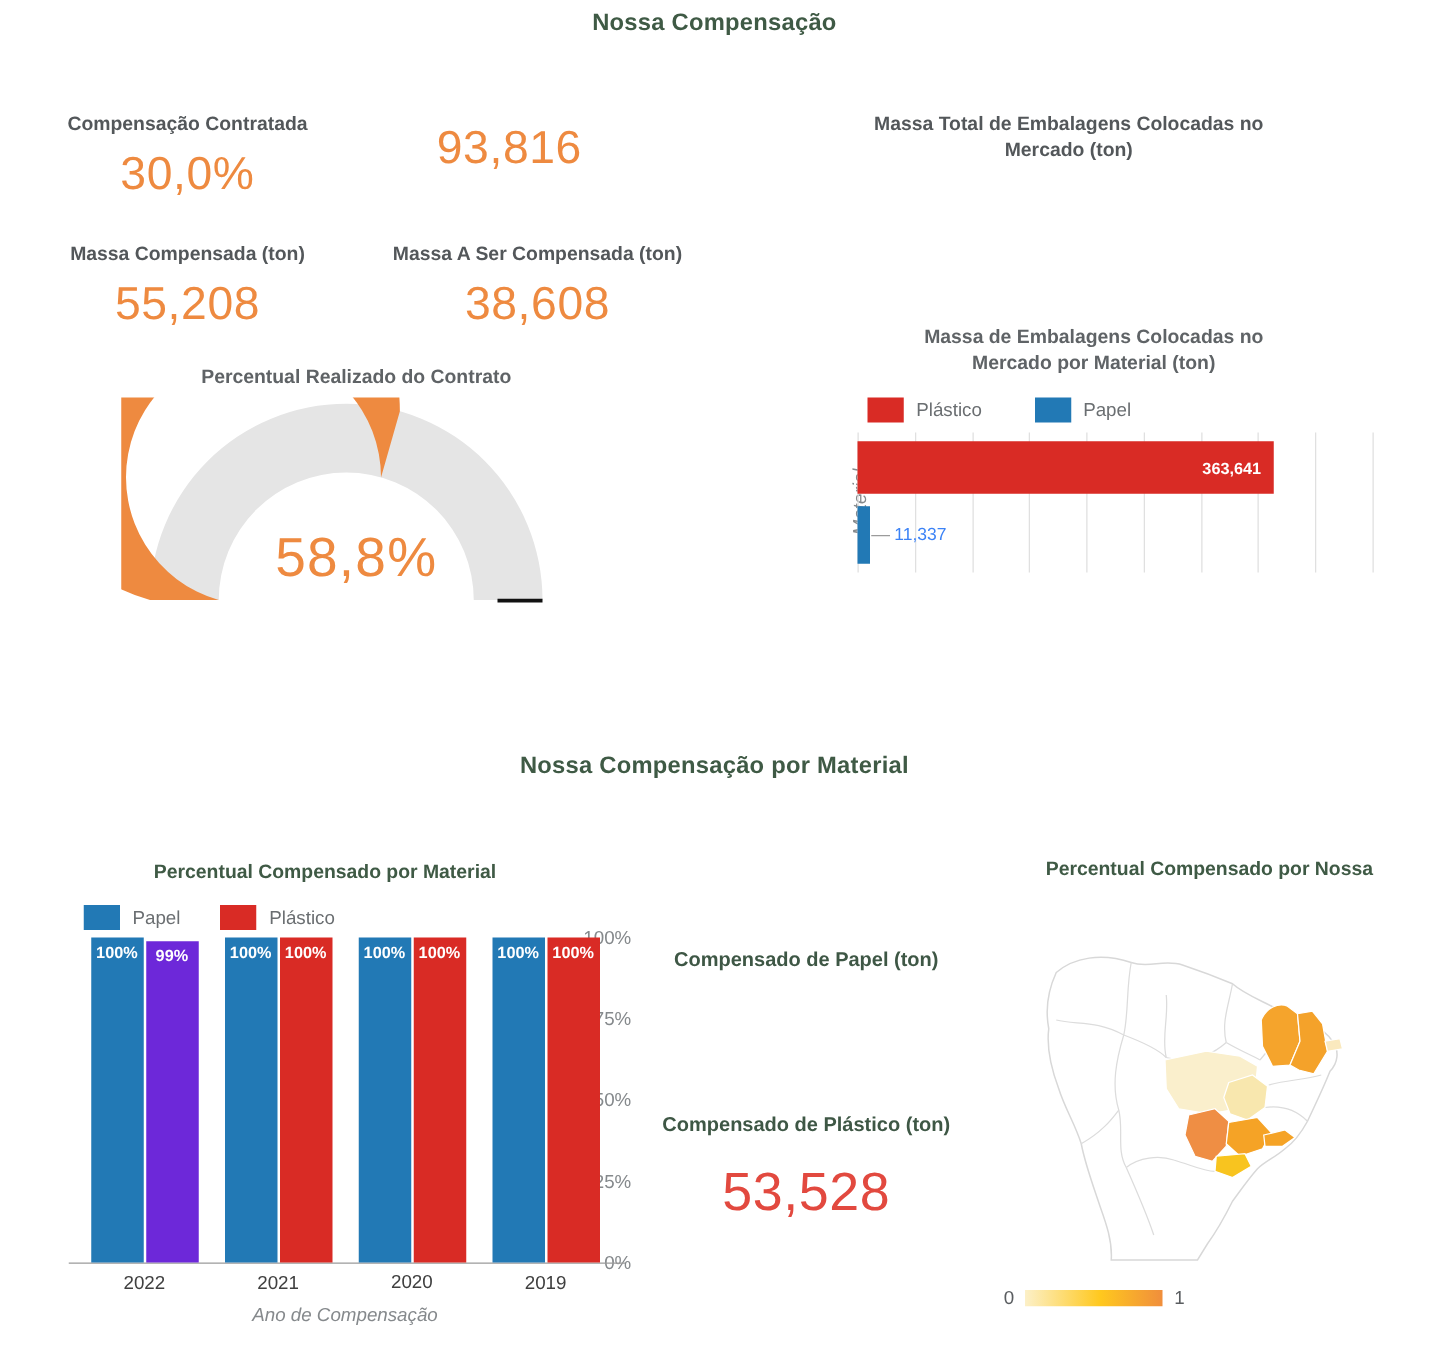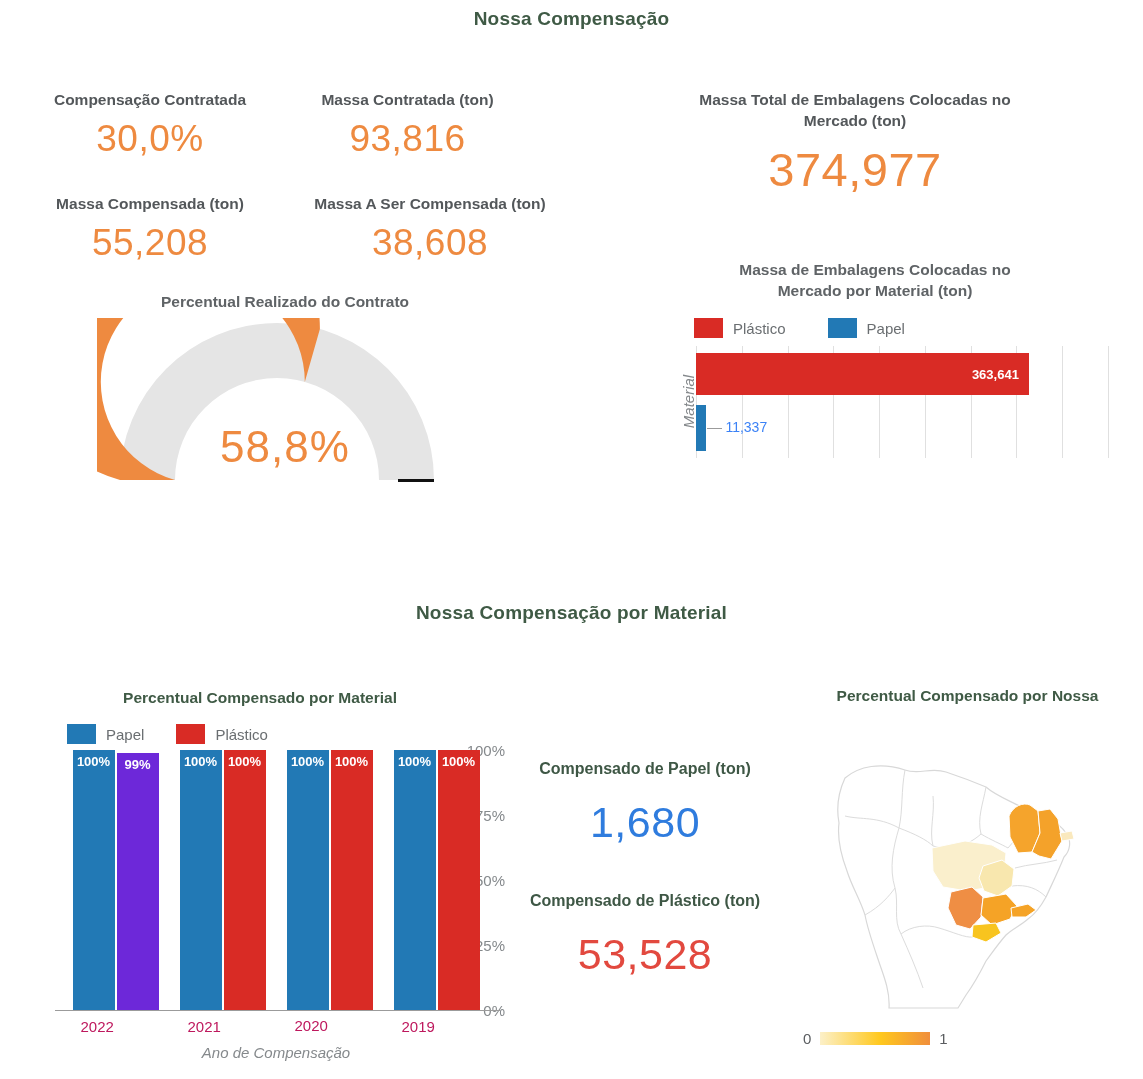--- a/index.html
+++ b/index.html
@@ -22,21 +22,21 @@
   .legend .sw{width:29px;height:20px;margin-right:10px;}
   .gauge-val{position:absolute;left:0;right:0;bottom:22px;text-align:center;font-size:44px;font-weight:300;color:#EE8A40;letter-spacing:1px;}
   .plot{position:absolute;}
   .gridline{position:absolute;top:0;bottom:0;width:1px;background:#E0E0E0;}
   .hbar{position:absolute;left:0;}
   .hbar .inlabel{position:absolute;right:10px;top:0;bottom:0;display:flex;align-items:center;color:#fff;font-weight:700;font-size:13px;}
   .callout-line{position:absolute;height:1px;background:#9B9B9B;}
   .callout-text{position:absolute;font-size:14px;}
   .ylab-rot{position:absolute;left:13px;top:133px;width:70px;text-align:center;transform:rotate(-90deg);font-style:italic;color:#85898C;font-size:15px;}
   .ytick{position:absolute;right:0;width:42px;text-align:right;font-size:15px;color:#85898C;}
-  .xtick{position:absolute;width:70px;font-size:15px;color:#be185d;}
+  .xtick{position:absolute;width:70px;text-align:center;font-size:15px;color:#404040;}
   .axis-title{font-style:italic;color:#85898C;font-size:15px;text-align:center;}
   .vbar{position:absolute;}
   .vbar .vlabel{position:absolute;left:0;right:0;top:4px;text-align:center;color:#fff;font-weight:700;font-size:13px;}
   .grp-axis{position:absolute;left:40px;top:322px;width:445px;height:1px;background:#9B9B9B;}
   .map-legend{position:absolute;left:8px;top:344px;display:flex;align-items:center;font-size:15px;color:#5A5D60;}
   .map-legend .grad{width:110px;height:13px;margin:0 9px;}
   svg .state{stroke:#fff;stroke-width:1;}
   svg .border{fill:none;stroke:#DCDCDC;stroke-width:1;}
 </style>
 </head>
@@ -44,26 +44,24 @@
 
 <div class="canvas">
 
   <div class="abs sec-title" style="left:0;right:0;top:8px;">Nossa Compensação</div>
 
   <div class="abs kpi" style="left:15px;top:90px;width:270px;">
     <div class="lbl">Compensação Contratada</div>
     <div class="val">30,0%</div>
   </div>
   <div class="abs kpi" style="left:280px;top:90px;width:255px;">
-    <div class="lbl">Massa Contratada (ton)</div>
     <div class="val">93,816</div>
   </div>
   <div class="abs kpi big" style="left:655px;top:90px;width:400px;">
     <div class="lbl">Massa Total de Embalagens Colocadas no Mercado (ton)</div>
-    <div class="val">374,977</div>
   </div>
   <div class="abs kpi" style="left:15px;top:194px;width:270px;">
     <div class="lbl">Massa Compensada (ton)</div>
     <div class="val">55,208</div>
   </div>
   <div class="abs kpi" style="left:285px;top:194px;width:290px;">
     <div class="lbl">Massa A Ser Compensada (ton)</div>
     <div class="val">38,608</div>
   </div>
 
@@ -83,21 +81,21 @@
       <div class="item" style="margin-right:42px;">
         <span class="sw" style="background-color: rgb(217, 43, 37);"></span>
         <span>Plástico</span>
       </div>
       <div class="item">
         <span class="sw" style="background-color: rgb(34, 121, 181);"></span>
         <span>Papel</span>
       </div>
     </div>
     <div class="ylab-rot">Material</div>
-    <div id="mat-plot" class="plot" style="left:56px;top:86px;width:412px;height:112px;">
+    <div id="mat-plot" class="plot" style="left:46px;top:86px;width:412px;height:112px;">
         <div class="gridline" style="left: 0px;"></div>
         <div class="gridline" style="left: 45.8px;"></div>
         <div class="gridline" style="left: 91.6px;"></div>
         <div class="gridline" style="left: 137.3px;"></div>
         <div class="gridline" style="left: 183.1px;"></div>
         <div class="gridline" style="left: 228.9px;"></div>
         <div class="gridline" style="left: 274.7px;"></div>
         <div class="gridline" style="left: 320.4px;"></div>
         <div class="gridline" style="left: 366.2px;"></div>
         <div class="gridline" style="left: 412px;"></div>
@@ -162,21 +160,20 @@
         <div class="xtick" style="left: 65.5px; top: 330px;">2022</div>
         <div class="xtick" style="left: 172.5px; top: 330px;">2021</div>
         <div class="xtick" style="left: 279.5px; top: 329px;">2020</div>
         <div class="xtick" style="left: 386.5px; top: 330px;">2019</div>
       </div>
     <div class="abs axis-title" style="left:47px;top:356px;width:428px;">Ano de Compensação</div>
   </div>
 
   <div class="abs kpi green" style="left:505px;top:758px;width:280px;">
     <div class="lbl">Compensado de Papel (ton)</div>
-    <div class="val blue" style="margin-top:18px;">1,680</div>
   </div>
   <div class="abs kpi green" style="left:505px;top:890px;width:280px;">
     <div class="lbl">Compensado de Plástico (ton)</div>
     <div class="val red" style="margin-top:18px;">53,528</div>
   </div>
 
   <div class="abs" style="left:795px;top:686px;width:345px;height:392px;">
     <div class="chart-title green">Percentual Compensado por Nossa</div>
     <svg class="abs" style="left:20px;top:70px;" width="260" height="255" viewBox="0 0 260 255">
       <path d="M 30 22 C 44 10 66 6 90 14 C 104 19 116 11 131 16 C 146 21 159 26 171 31 C 181 40 196 45 210 53 C 227 59 243 65 251 77 C 257 85 255 95 249 101 C 243 116 237 128 231 141 C 225 152 220 158 213 163 C 205 170 197 173 191 179 C 183 188 177 197 171 205 C 165 217 159 228 151 239 L 143 252 L 74 252 C 75 237 70 223 65 209 C 59 191 53 175 50 159 C 45 143 37 131 32 115 C 26 99 22 83 24 67 C 21 51 24 35 30 22 Z" fill="#FFFFFF" stroke="#D8D8D8" stroke-width="1.2"></path>

